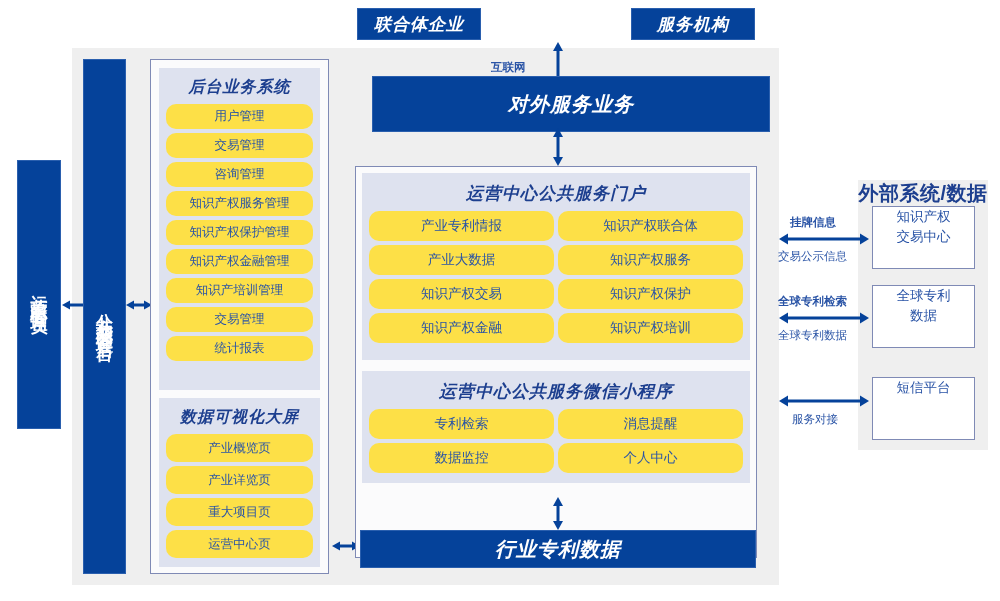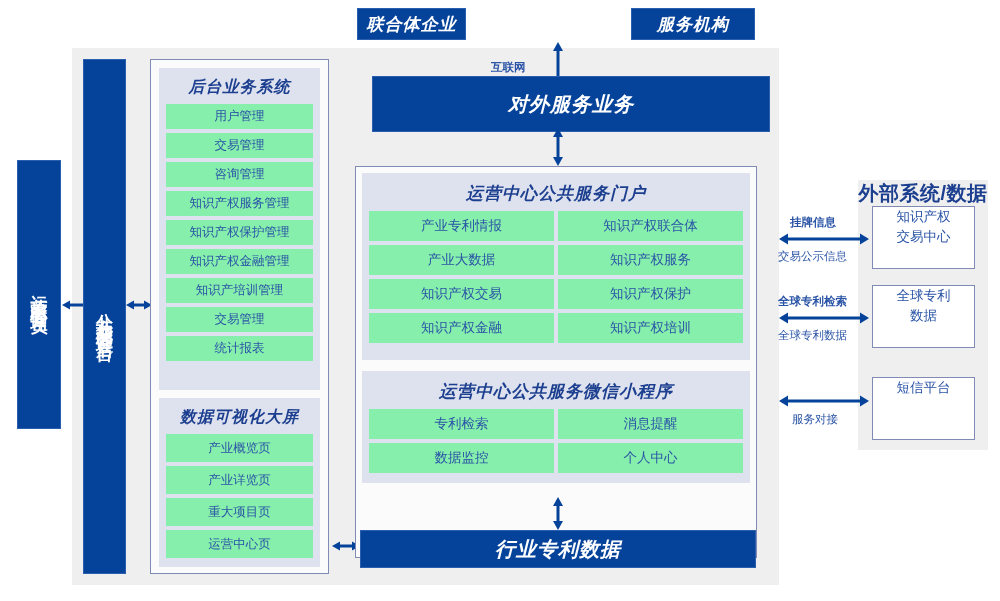--- a/index.html
+++ b/index.html
@@ -51,26 +51,27 @@
     font-weight:bold;
     font-style:italic;
     font-size:16px;
     letter-spacing:1px;
     padding:3px 0 6px 0;
   }
   .group-title.big{font-size:17px;}
 
   
   .chip{
-    background:#86efac;
+    background:#fde047;
     color:#2a54a6;
     display:flex;align-items:center;justify-content:center;
     font-size:13px;
     margin-bottom:4px;
     box-sizing:border-box;
+    border-radius:10px;
   }
   .chip:last-child{margin-bottom:0;}
   .chip.sm{font-size:12.5px;height:25px;}
   .grid2{display:flex;flex-wrap:wrap;gap:4px;}
   .grid2 .chip{width:calc(50% - 2px);height:30px;margin-bottom:0;font-size:13.5px;}
 
   
   .ext-title{
     color:#1d3f8f;font-weight:bold;font-size:20px;
     text-align:center;letter-spacing:.5px;
@@ -96,21 +97,21 @@
     font-weight:bold;
     white-space:nowrap;
   }
   .conn-label.plain{font-weight:normal;}
 </style>
 </head>
 <body>
 
 <div id="root">
 
-  <div class="abs blue-bar" style="left:357px;top:8px;width:109px;height:32px;font-size:17px;">
+  <div class="abs blue-bar" style="left:357px;top:8px;width:124px;height:32px;font-size:17px;">
     <span>联合体企业</span>
   </div>
   <div class="abs blue-bar" style="left:631px;top:8px;width:124px;height:32px;font-size:17px;">
     <span>服务机构</span>
   </div>
 
   <div class="abs gray-panel" style="left:72px;top:48px;width:707px;height:537px;"></div>
 
   <div class="abs blue-bar v" style="left:17px;top:160px;width:44px;height:269px;font-size:17px;">
     <span>运营中心管理员</span>

